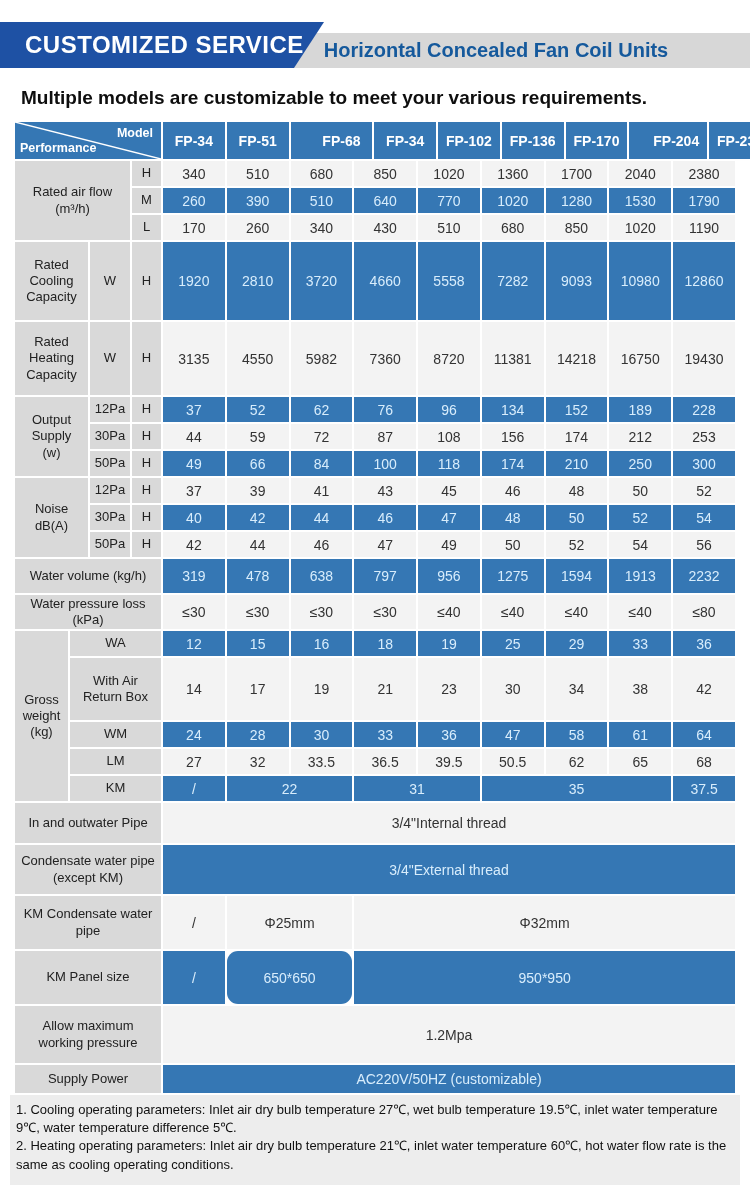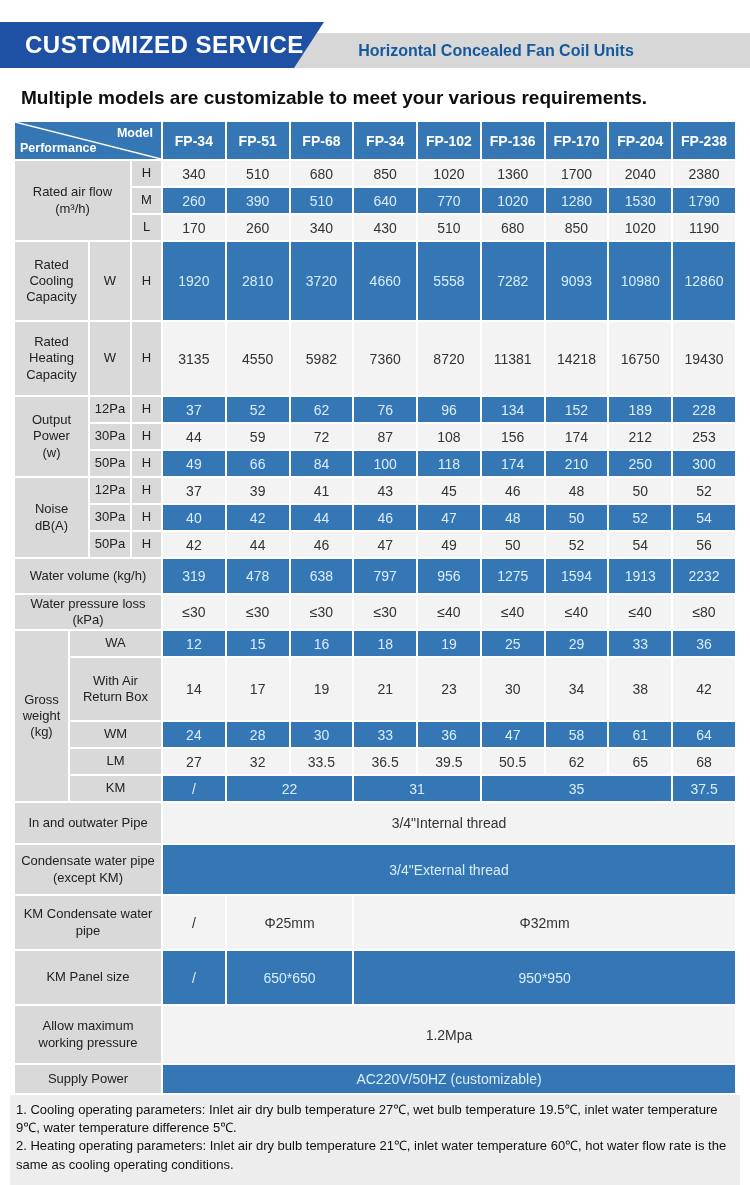--- a/index.html
+++ b/index.html
@@ -4,21 +4,21 @@
 <style>
   html,body{margin:0;padding:0}
   body{
     width:750px;height:1185px;overflow:hidden;background:#fff;
     font-family:"Liberation Sans",sans-serif;
   }
   
   .banner{position:relative;height:70px;background:#fff}
   .banner-gray{position:absolute;left:286px;right:0;top:33px;height:35px;background:#d7d7d7;
     display:flex;align-items:center;justify-content:center}
-  .banner-title{color:#15599c;font-size:16px;font-weight:bold;padding-right:44px;white-space:nowrap}
+  .banner-title{color:#15599c;font-size:20px;font-weight:bold;padding-right:44px;white-space:nowrap}
   .banner-blue{position:absolute;left:0;top:22px;width:324px;height:46px;background:#1e51a4;
     clip-path:polygon(0 0,100% 0,calc(100% - 30px) 100%,0 100%);
     display:flex;align-items:center}
   .banner-badge{color:#fff;font-size:24px;font-weight:bold;padding-left:25px;letter-spacing:.5px;white-space:nowrap}
   .subtitle{margin:17px 20px 13px 21px;font-size:19px;font-weight:bold;color:#0e0e0e}
   
   .spec-table{margin:0 15px;font-size:14px}
   .trow{display:flex;gap:2px;height:25px}
   .header-row{height:37px}
   .group{display:flex;gap:2px;margin-top:2px}
@@ -77,26 +77,26 @@
     <div class="corner">
       <svg viewBox="0 0 146 37" preserveAspectRatio="none">
         <line x1="0" y1="0" x2="146" y2="37" stroke="#ffffff" stroke-width="1.4"></line>
       </svg>
       <span class="corner-top">Model</span>
       <span class="corner-bottom">Performance</span>
     </div>
     <div class="cells">
         <div class="cell model" style="flex: 0 0 calc(11.1111% - 1.77778px);">FP-34</div>
         <div class="cell model" style="flex: 0 0 calc(11.1111% - 1.77778px);">FP-51</div>
-        <div class="cell model" style="flex: 0 0 calc(11.1111% - 1.77778px);">FP-68</div>
+        <div class="cell model" style="flex: 0 0 calc(11.1111% - 1.77778px); padding-left: 20px;">FP-68</div>
         <div class="cell model" style="flex: 0 0 calc(11.1111% - 1.77778px);">FP-34</div>
         <div class="cell model" style="flex: 0 0 calc(11.1111% - 1.77778px);">FP-102</div>
         <div class="cell model" style="flex: 0 0 calc(11.1111% - 1.77778px);">FP-136</div>
         <div class="cell model" style="flex: 0 0 calc(11.1111% - 1.77778px);">FP-170</div>
-        <div class="cell model" style="flex: 0 0 calc(11.1111% - 1.77778px);">FP-204</div>
+        <div class="cell model" style="flex: 0 0 calc(11.1111% - 1.77778px); padding-left: 16px;">FP-204</div>
         <div class="cell model" style="flex: 0 0 calc(11.1111% - 1.77778px);">FP-238</div>
       </div>
   </div>
   <div>
       <div class="group" data-group="air-flow">
         <div class="glabel L-wide">Rated air flow
 (m³/h)</div>
         <div class="grows">
           <div class="trow">
             <div class="sub sub-wide">H</div>
@@ -181,21 +181,21 @@
               <div class="cell" style="flex: 0 0 calc(11.1111% - 1.77778px);">11381</div>
               <div class="cell" style="flex: 0 0 calc(11.1111% - 1.77778px);">14218</div>
               <div class="cell" style="flex: 0 0 calc(11.1111% - 1.77778px);">16750</div>
               <div class="cell" style="flex: 0 0 calc(11.1111% - 1.77778px);">19430</div>
             </div>
           </div>
         </div>
       </div>
       <div class="group" data-group="output-power">
         <div class="glabel L-wh">Output
-Power
+Supply
 (w)</div>
         <div class="grows">
           <div class="trow">
             <div class="sub sub1">12Pa</div>
             <div class="sub sub2">H</div>
             <div class="cells">
               <div class="cell blue" style="flex: 0 0 calc(11.1111% - 1.77778px);">37</div>
               <div class="cell blue" style="flex: 0 0 calc(11.1111% - 1.77778px);">52</div>
               <div class="cell blue" style="flex: 0 0 calc(11.1111% - 1.77778px);">62</div>
               <div class="cell blue" style="flex: 0 0 calc(11.1111% - 1.77778px);">76</div>
@@ -433,21 +433,21 @@
             </div>
           </div>
         </div>
       </div>
       <div class="group" data-group="km-panel">
         <div class="glabel L-full">KM Panel size</div>
         <div class="grows">
           <div class="trow">
             <div class="cells">
               <div class="cell blue" style="flex: 0 0 calc(11.1111% - 1.77778px);">/</div>
-              <div class="cell blue" style="flex: 0 0 calc(22.2222% - 1.55556px);">650*650</div>
+              <div class="cell blue" style="flex: 0 0 calc(22.2222% - 1.55556px); border-radius: 11px;">650*650</div>
               <div class="cell blue" style="flex: 0 0 calc(66.6667% - 0.666667px);">950*950</div>
             </div>
           </div>
         </div>
       </div>
       <div class="group" data-group="max-pressure">
         <div class="glabel L-full">Allow maximum
 working pressure</div>
         <div class="grows">
           <div class="trow">

